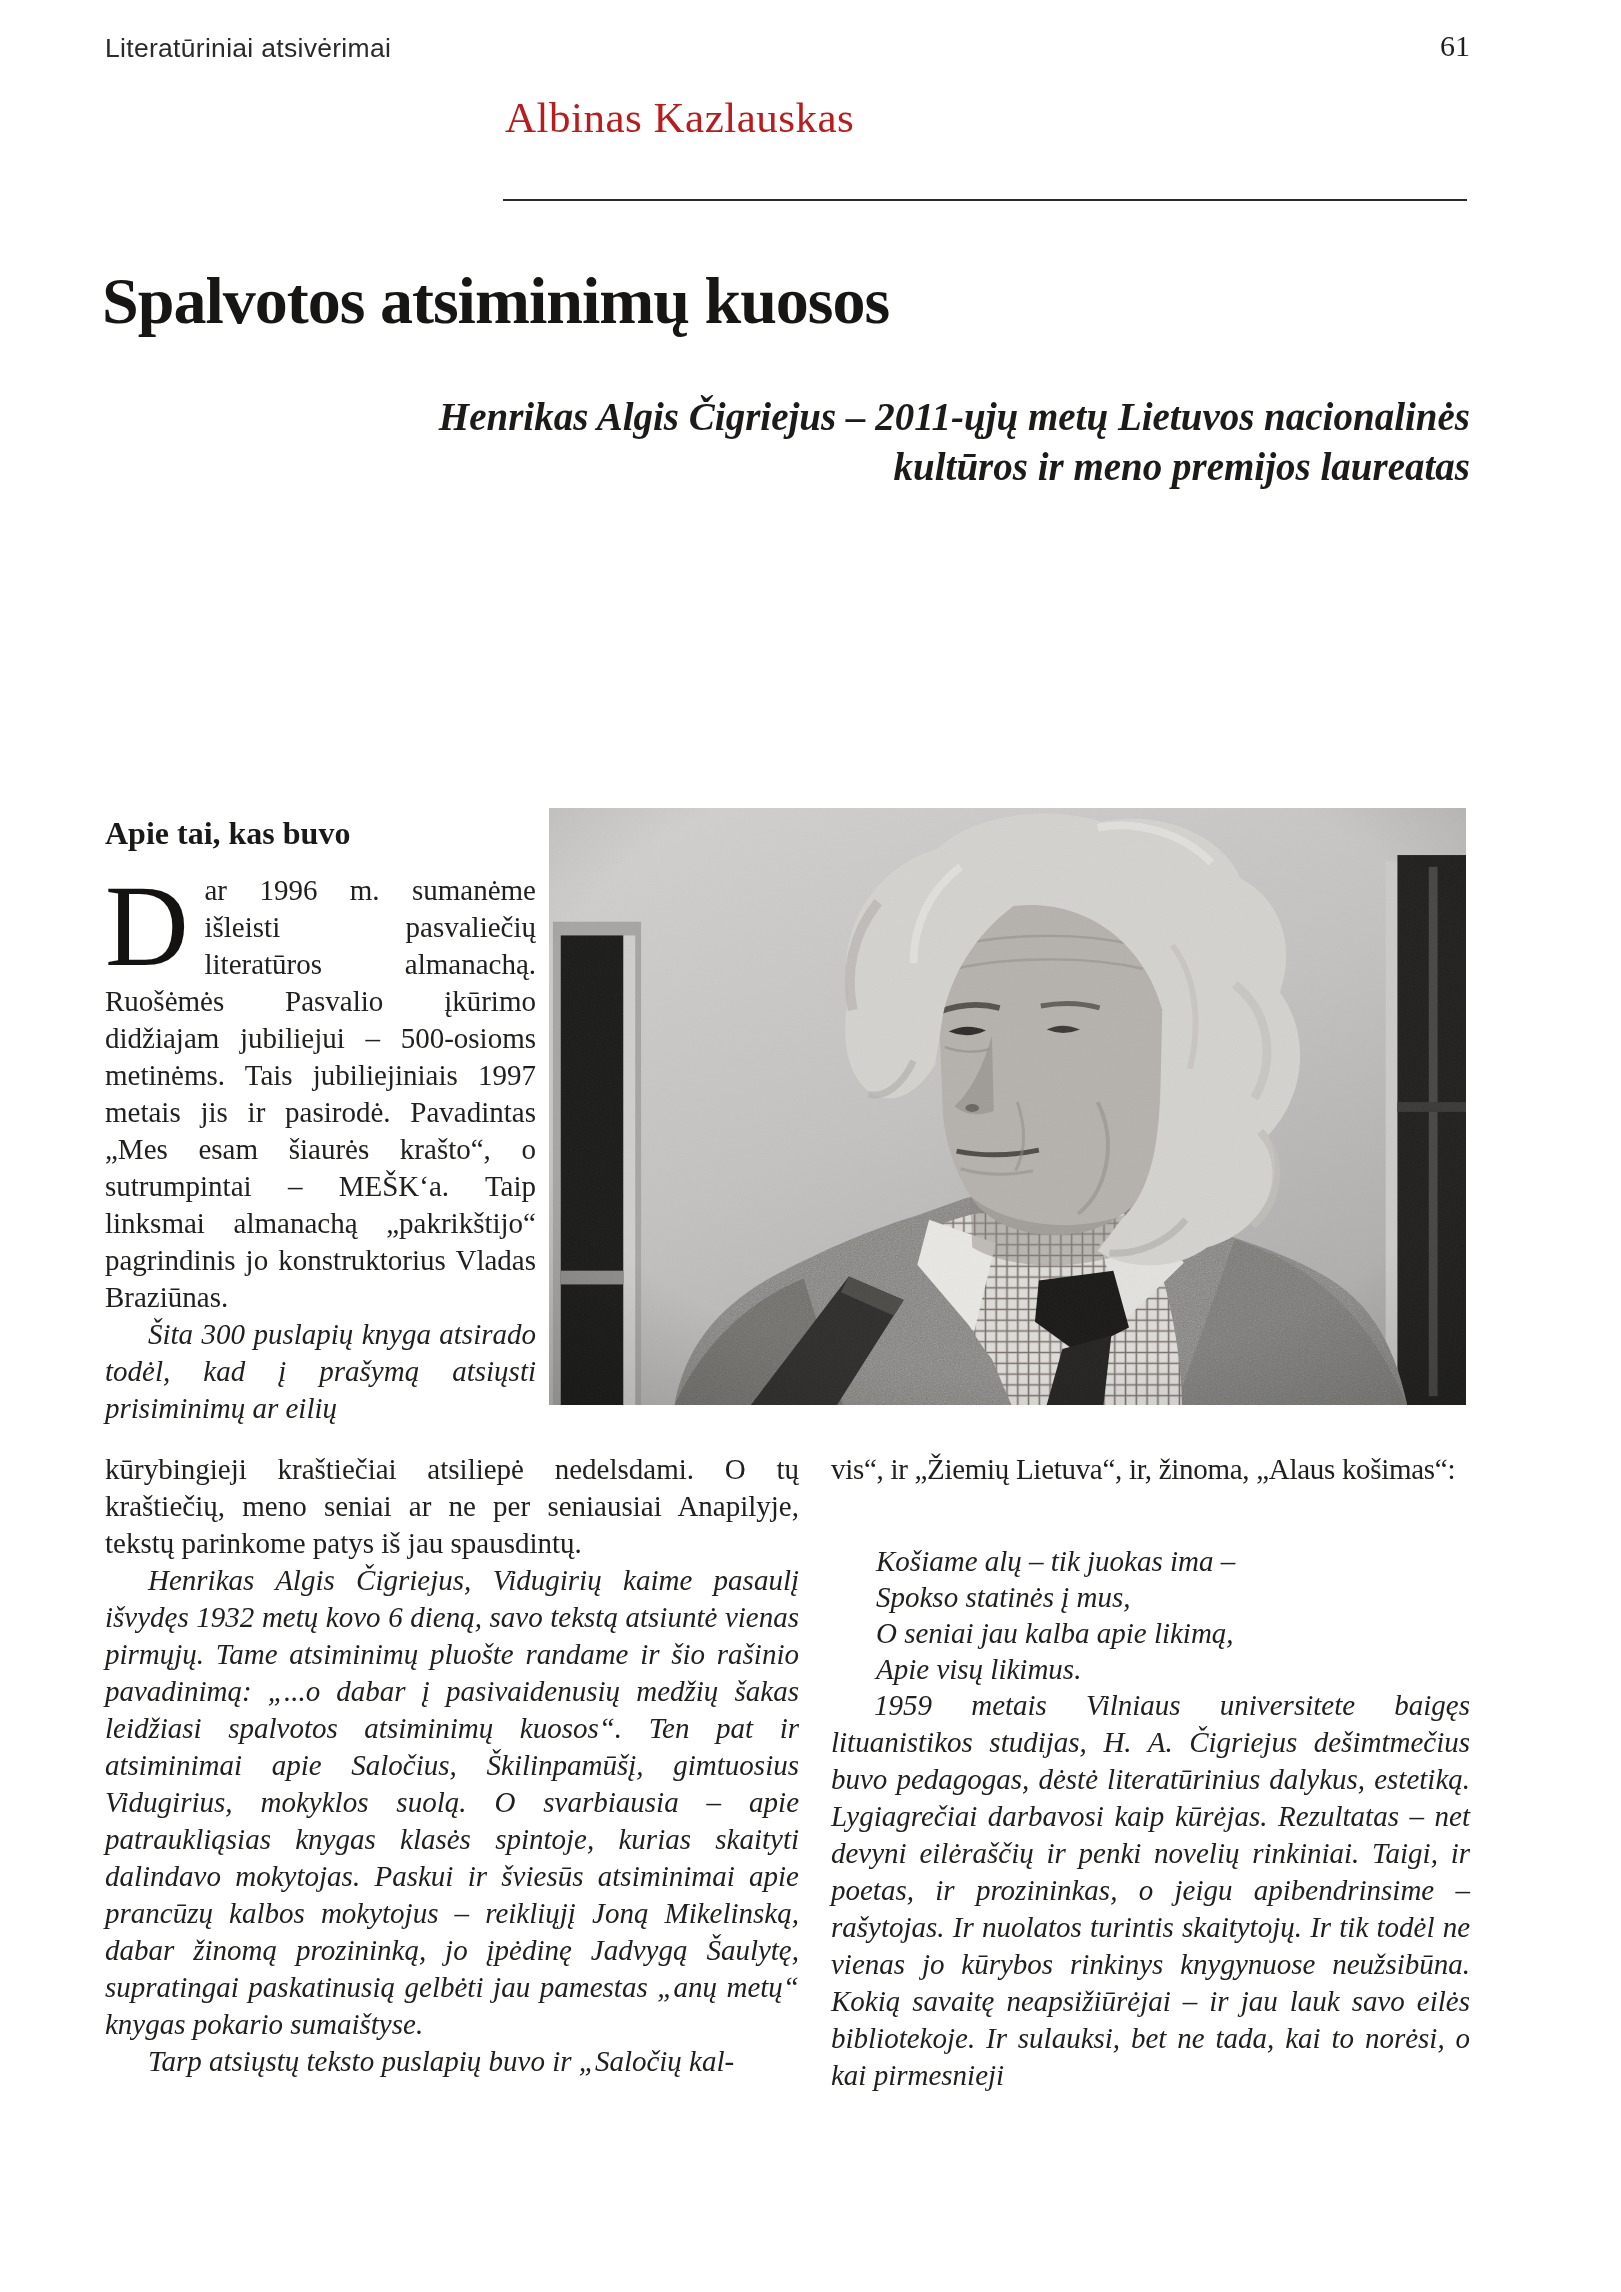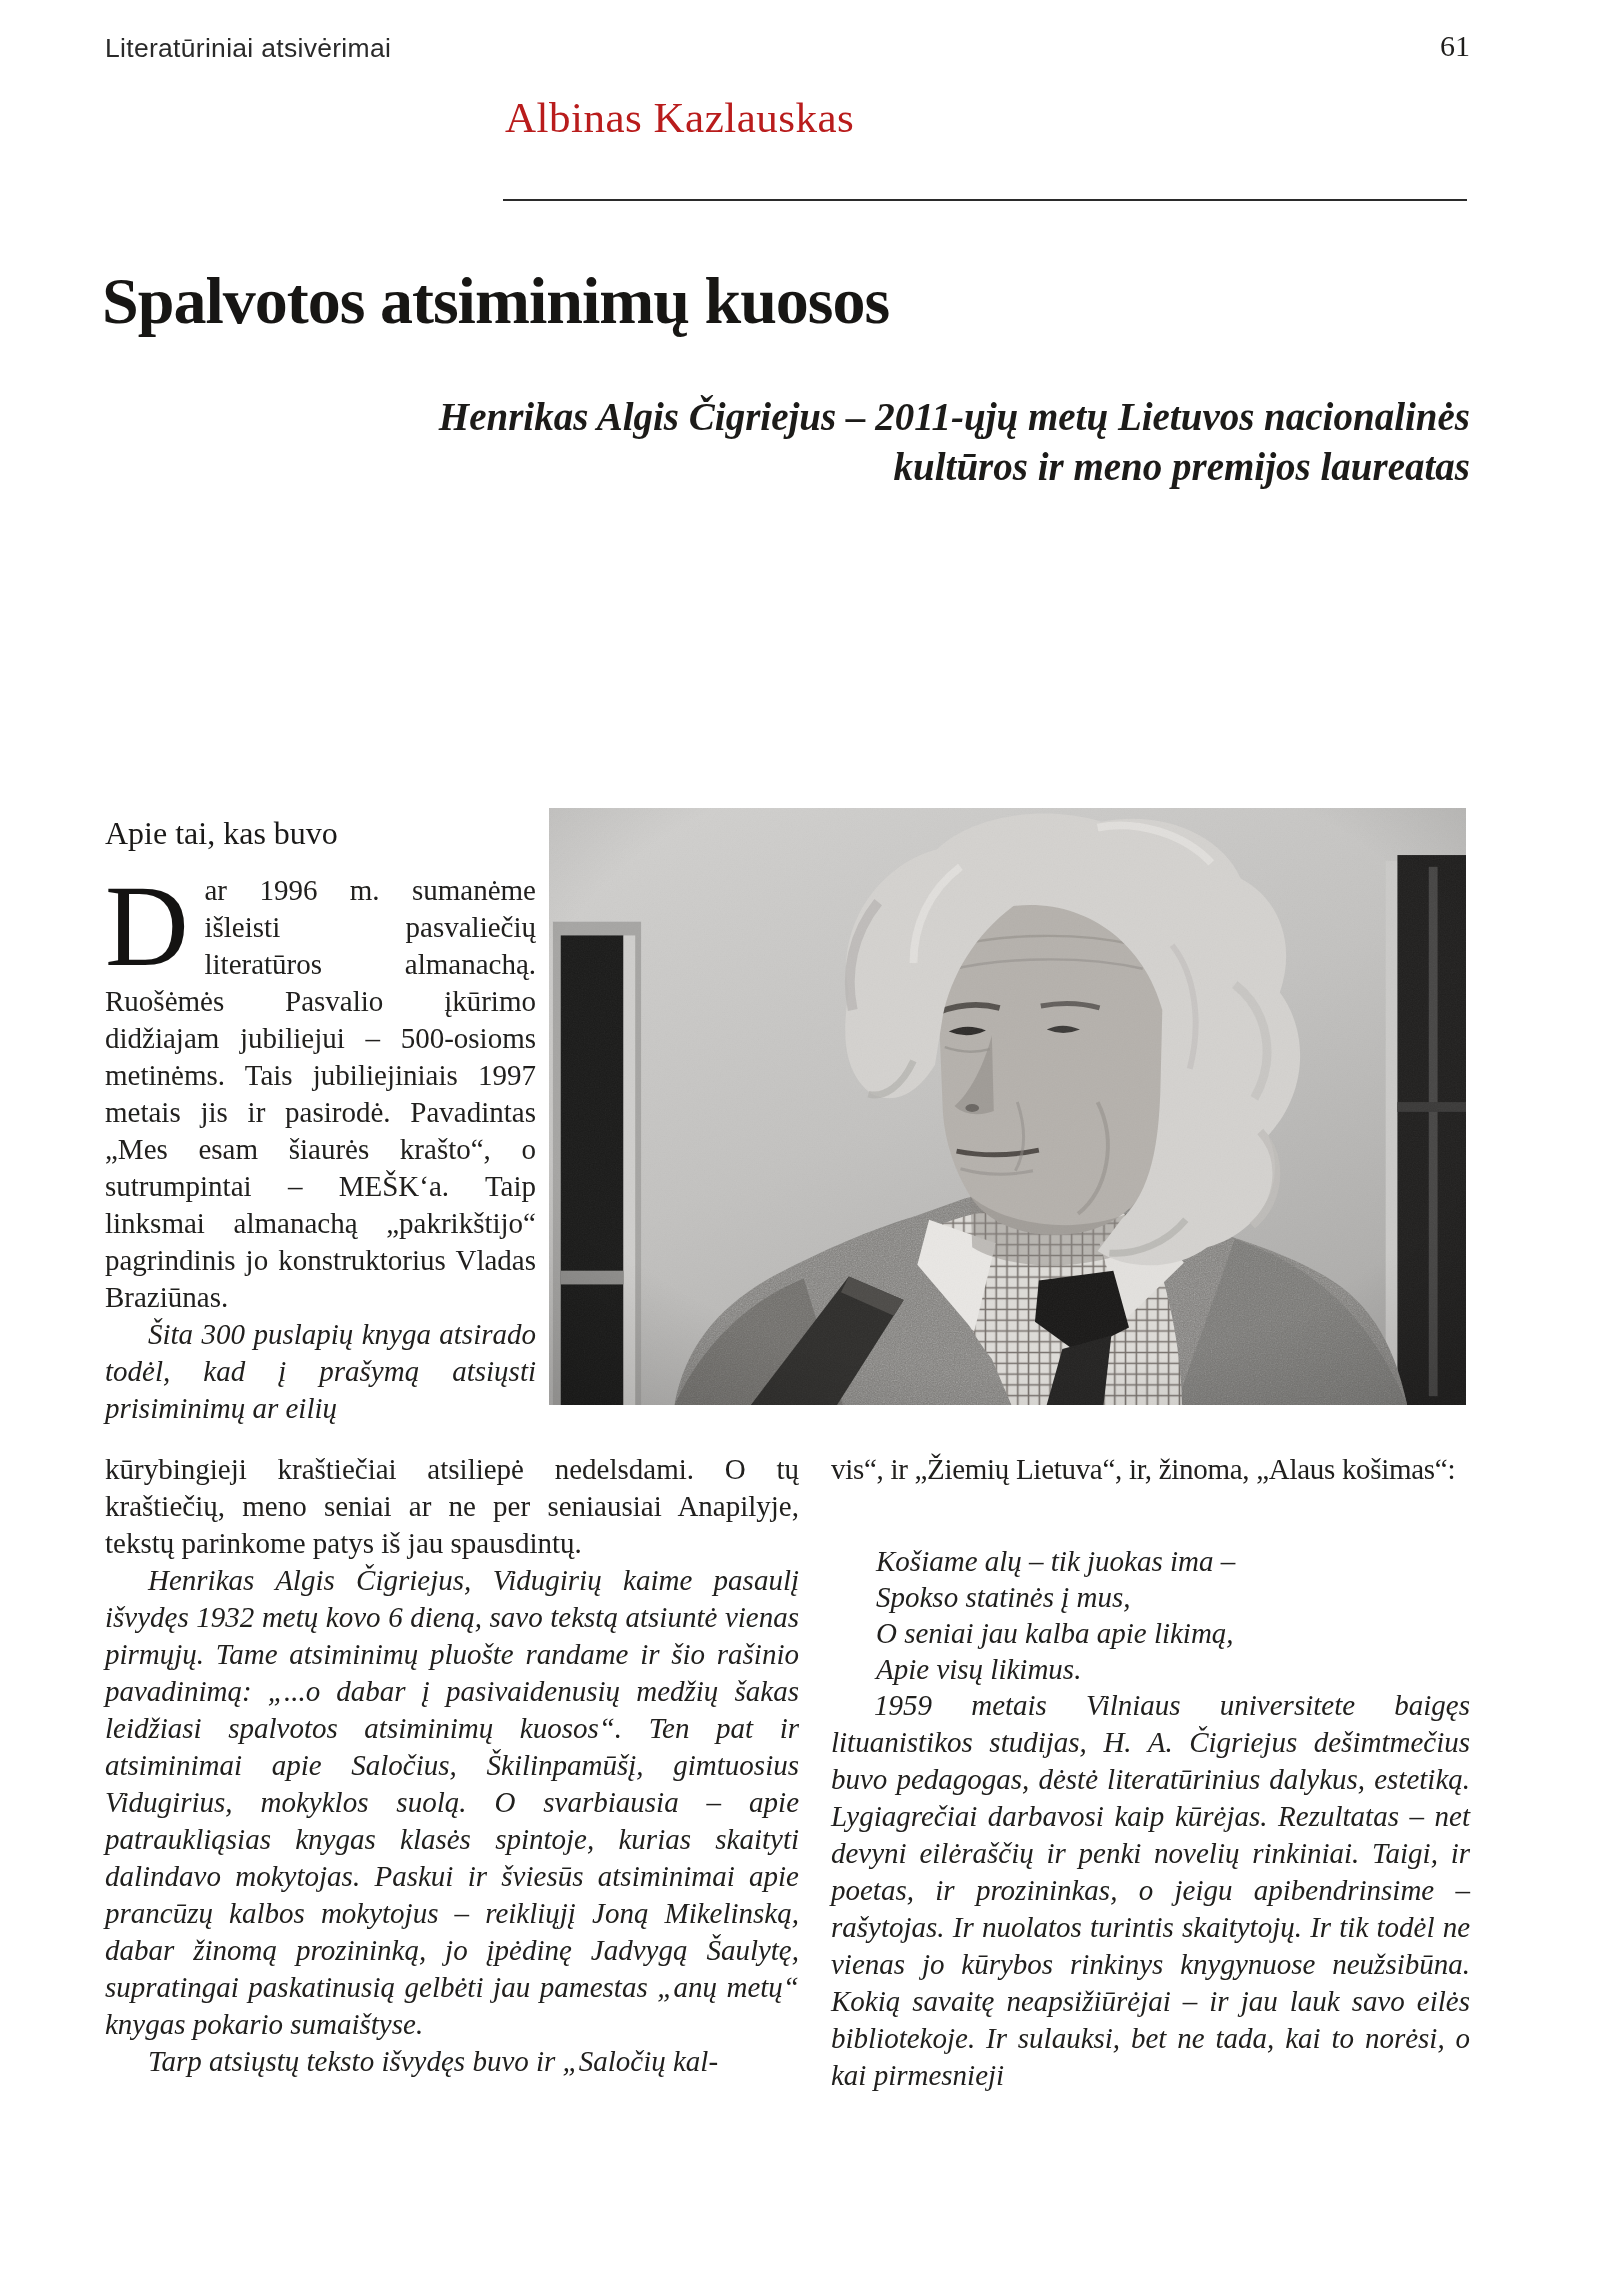--- a/index.html
+++ b/index.html
@@ -37,21 +37,21 @@
     top:392px;left:196px;width:1274px;text-align:right;
     font-size:39px;font-weight:bold;font-style:italic;
     line-height:50px;color:#1c1b19;
   }
   .epigraph{
     top:570px;left:105px;width:882px;
     font-size:29px;font-style:italic;line-height:36px;color:#21201e;
   }
   .section-heading{
     top:815px;left:105px;
-    font-size:32px;font-weight:normal;color:#1a1918;
+    font-size:32px;font-weight:bold;color:#1a1918;
   }
   .body-text{
     font-size:29px;line-height:37px;text-align:justify;color:#21201e;
   }
   .col-narrow{top:872px;left:105px;width:431px;}
   .col-left-lower{top:1451px;left:105px;width:694px;}
   .col-right-lower{top:1451px;left:831px;width:639px;}
   .body-text p{margin:0;padding:0;}
   .indent{text-indent:43px;font-style:italic;}
   .dropcap{
@@ -202,21 +202,21 @@
       </g>
 
       <rect x="0" y="0" width="936" height="609" filter="url(#noiseF)" opacity="0.07"></rect>
       <rect x="0" y="0" width="936" height="609" fill="url(#vign)"></rect>
     </svg>
   </div>
 
   <div class="abs body-text col-left-lower">
     <p>kūrybingieji kraštiečiai atsiliepė nedelsdami. O tų kraštiečių, meno seniai ar ne per seniausiai Anapilyje, tekstų parinkome patys iš jau spausdintų.</p>
     <p class="indent">Henrikas Algis Čigriejus, Vidugirių kaime pasaulį išvydęs 1932 metų kovo 6 dieną, savo tekstą atsiuntė vienas pirmųjų. Tame atsiminimų pluošte randame ir šio rašinio pavadinimą: „...o dabar į pasivaidenusių medžių šakas leidžiasi spalvotos atsiminimų kuosos“. Ten pat ir atsiminimai apie Saločius, Škilinpamūšį, gimtuosius Vidugirius, mokyklos suolą. O svarbiausia – apie patraukliąsias knygas klasės spintoje, kurias skaityti dalindavo mokytojas. Paskui ir šviesūs atsiminimai apie prancūzų kalbos mokytojus – reikliųjį Joną Mikelinską, dabar žinomą prozininką, jo įpėdinę Jadvygą Šaulytę, supratingai paskatinusią gelbėti jau pamestas „anų metų“ knygas pokario sumaištyse.</p>
-    <p class="indent">Tarp atsiųstų teksto išvydęs buvo ir „Saločių kal-</p>
+    <p class="indent">Tarp atsiųstų teksto puslapių buvo ir „Saločių kal-</p>
   </div>
 
   <div class="abs body-text col-right-lower">
     <p class="lead-line">vis“, ir „Žiemių Lietuva“, ir, žinoma, „Alaus košimas“:</p>
     <div class="verse">
       <div>Košiame alų – tik juokas ima –</div>
       <div>Spokso statinės į mus,</div>
       <div>O seniai jau kalba apie likimą,</div>
       <div>Apie visų likimus.</div>
     </div>

